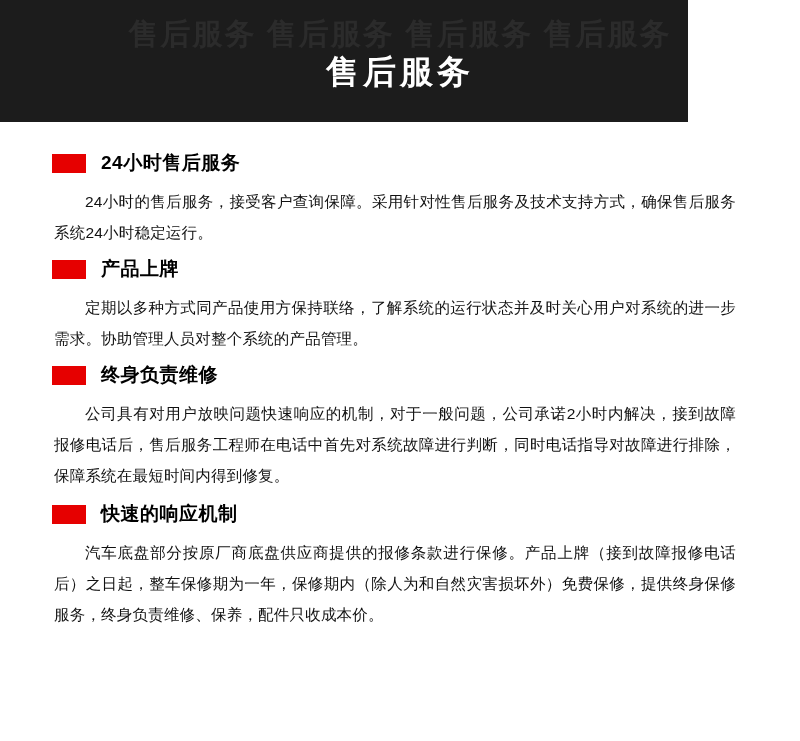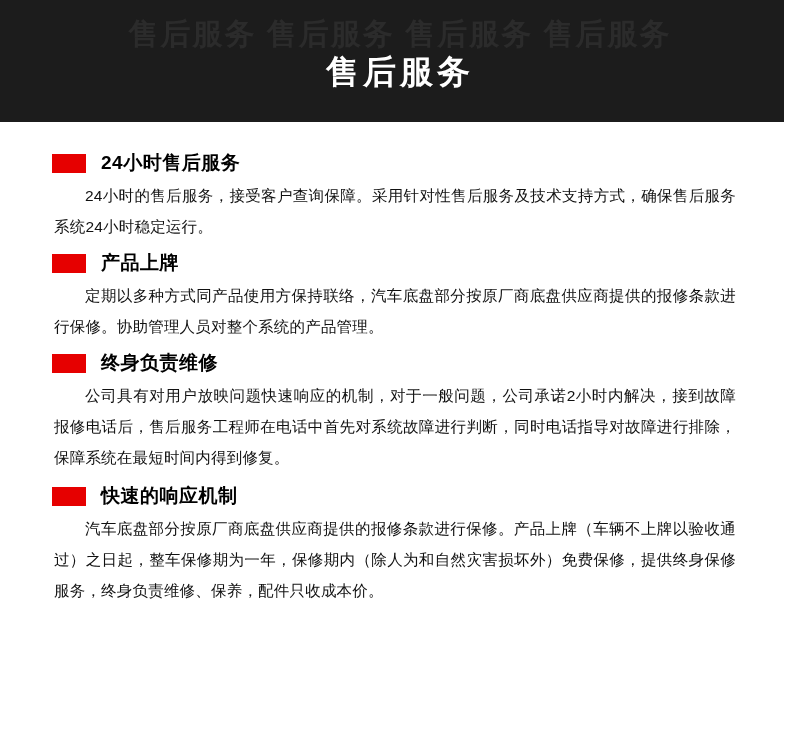--- a/index.html
+++ b/index.html
@@ -17,21 +17,21 @@
   .page {
     position: relative;
     width: 800px;
     height: 741px;
     background: #ffffff;
   }
 
   
   .banner {
     position: relative;
-    width: 784px;
+    width: 688px;
     height: 122px;
     background: #1c1c1c;
     overflow: hidden;
   }
   .banner-ghost {
     position: absolute;
     top: 14px;
     left: 0;
     width: 800px;
     text-align: center;
@@ -84,21 +84,21 @@
     letter-spacing: 0.5px;
     line-height: 22px;
   }
 
   .para {
     font-size: 15.5px;
     line-height: 31px;
     color: #111111;
     text-align: justify;
     text-indent: 2em;
-    margin: 0 0 0 0;
+    margin: 12px 0 0 0;
     padding-left: 2px;
     letter-spacing: 0.2px;
   }
   .para + .para {
     margin-top: 0;
   }
 
   .s1 { margin-top: 4px; }
   .s2 { margin-top: 10px; }
   .s3 { margin-top: 10px; }
@@ -122,33 +122,33 @@
         <span class="section-title">24小时售后服务</span>
       </div>
       <p class="para">24小时的售后服务，接受客户查询保障。采用针对性售后服务及技术支持方式，确保售后服务系统24小时稳定运行。</p>
     </div>
 
     <div class="section s2">
       <div class="section-head">
         <span class="bullet"></span>
         <span class="section-title">产品上牌</span>
       </div>
-      <p class="para">定期以多种方式同产品使用方保持联络，汽车底盘部分按原厂商底盘供应商提供的报修条款进行保修。协助管理人员对整个系统的产品管理。</p>
+      <p class="para">定期以多种方式同产品使用方保持联络，了解系统的运行状态并及时关心用户对系统的进一步需求。协助管理人员对整个系统的产品管理。</p>
     </div>
 
     <div class="section s3">
       <div class="section-head">
         <span class="bullet"></span>
         <span class="section-title">终身负责维修</span>
       </div>
       <p class="para">公司具有对用户放映问题快速响应的机制，对于一般问题，公司承诺2小时内解决，接到故障报修电话后，售后服务工程师在电话中首先对系统故障进行判断，同时电话指导对故障进行排除，保障系统在最短时间内得到修复。</p>
     </div>
 
     <div class="section s4">
       <div class="section-head">
         <span class="bullet"></span>
         <span class="section-title">快速的响应机制</span>
       </div>
-      <p class="para">汽车底盘部分按原厂商底盘供应商提供的报修条款进行保修。产品上牌（车辆不上牌以验收通过）之日起，整车保修期为一年，保修期内（除人为和自然灾害损坏外）免费保修，提供终身保修服务，终身负责维修、保养，配件只收成本价。</p>
+      <p class="para">汽车底盘部分按原厂商底盘供应商提供的报修条款进行保修。产品上牌（接到故障报修电话后）之日起，整车保修期为一年，保修期内（除人为和自然灾害损坏外）免费保修，提供终身保修服务，终身负责维修、保养，配件只收成本价。</p>
     </div>
 
   </div>
 </div>
 
 </body></html>

